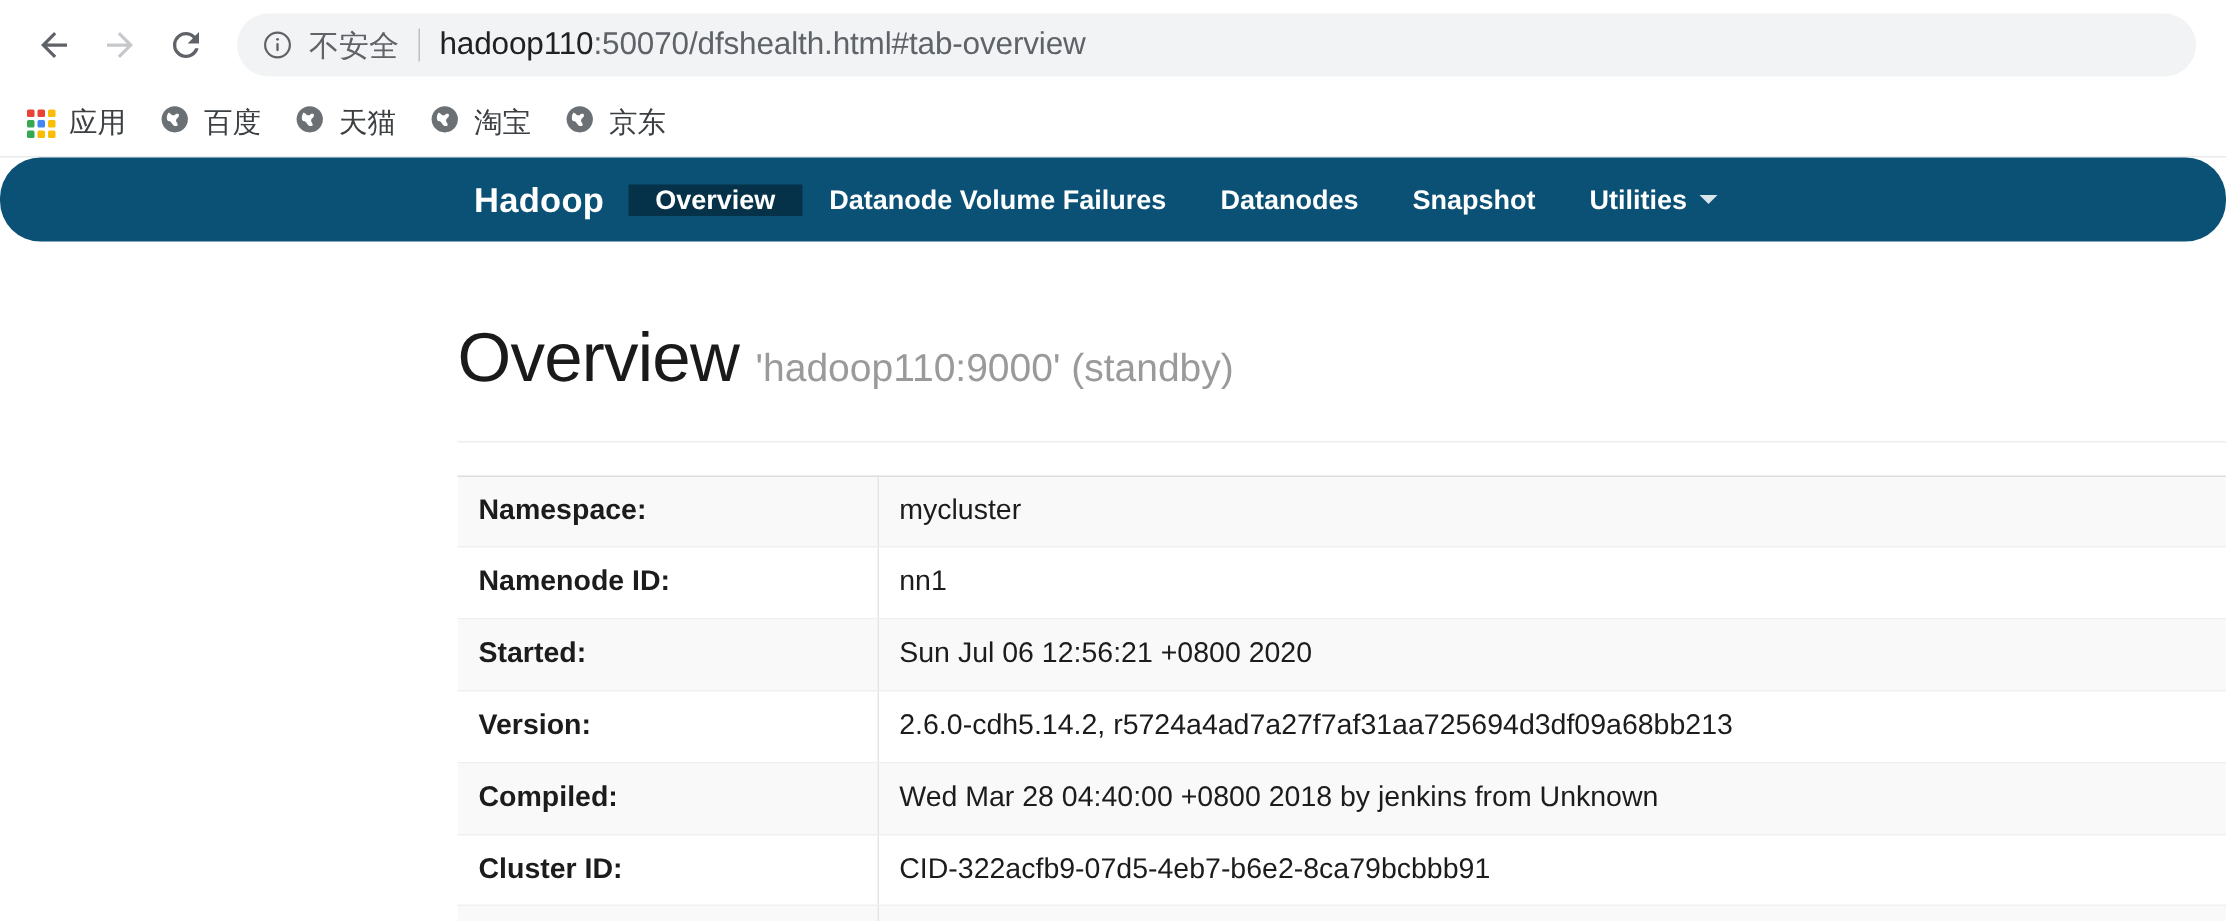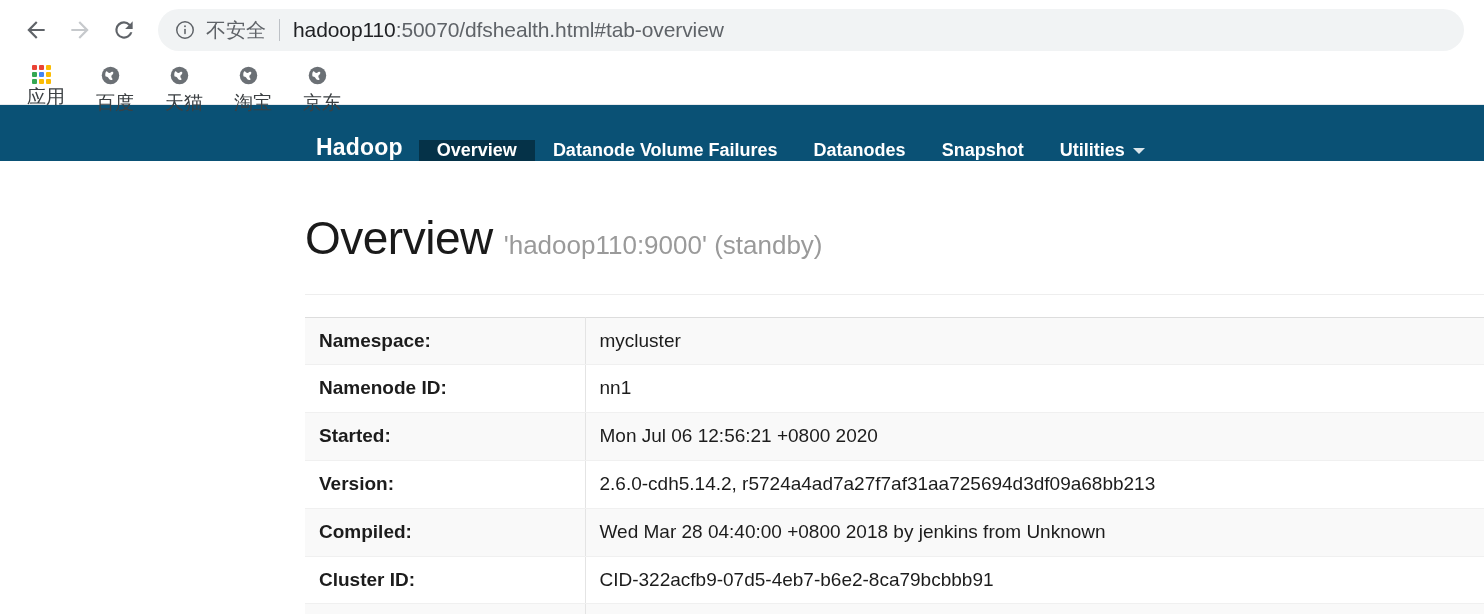--- a/index.html
+++ b/index.html
@@ -77,21 +77,20 @@
     background: #ffffff;
     border-bottom: 1px solid #e8eaed;
   }
   .bm-item {
     display: flex;
     align-items: center;
     height: 34px;
     padding: 0 8px;
     border-radius: 4px;
     margin-right: 6px;
-    flex-direction: column;
   }
   .bm-label {
     font-size: 19px;
     color: #3c4043;
     margin-left: 9px;
     white-space: nowrap;
     font-family: "DejaVu Sans", sans-serif;
   }
   .apps-grid {
     width: 19px; height: 19px;
@@ -101,22 +100,23 @@
     gap: 2px;
     flex: 0 0 auto;
   }
   .apps-grid i { display: block; width: 5px; height: 5px; border-radius: 1px; }
 
   
   .hadoop-navbar {
     height: 56px;
     background: #0a5175;
     display: flex;
-    align-items: flex-end;
+    align-items: center;
     width: 100%;
+    border-radius: 27px;
   }
   .nav-spacer { width: 300px; flex: 0 0 auto; }
   .brand {
     display: flex; align-items: center;
     padding: 0 16px;
     color: #ffffff;
     font-size: 23px;
     font-weight: bold;
     letter-spacing: 0.2px;
     white-space: nowrap;
@@ -328,21 +328,21 @@
       <tr>
         <td class="key">Namespace:</td>
         <td class="val">mycluster</td>
       </tr>
       <tr>
         <td class="key">Namenode ID:</td>
         <td class="val">nn1</td>
       </tr>
       <tr>
         <td class="key">Started:</td>
-        <td class="val">Mon Jul 06 12:56:21 +0800 2020</td>
+        <td class="val">Sun Jul 06 12:56:21 +0800 2020</td>
       </tr>
       <tr>
         <td class="key">Version:</td>
         <td class="val">2.6.0-cdh5.14.2, r5724a4ad7a27f7af31aa725694d3df09a68bb213</td>
       </tr>
       <tr>
         <td class="key">Compiled:</td>
         <td class="val">Wed Mar 28 04:40:00 +0800 2018 by jenkins from Unknown</td>
       </tr>
       <tr>

